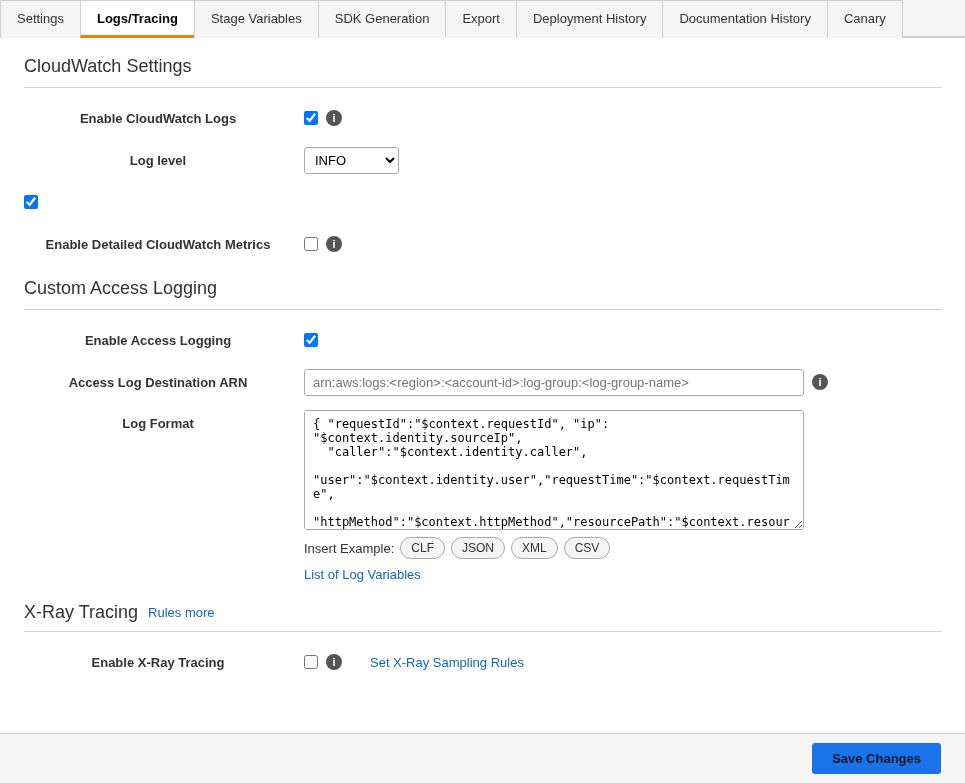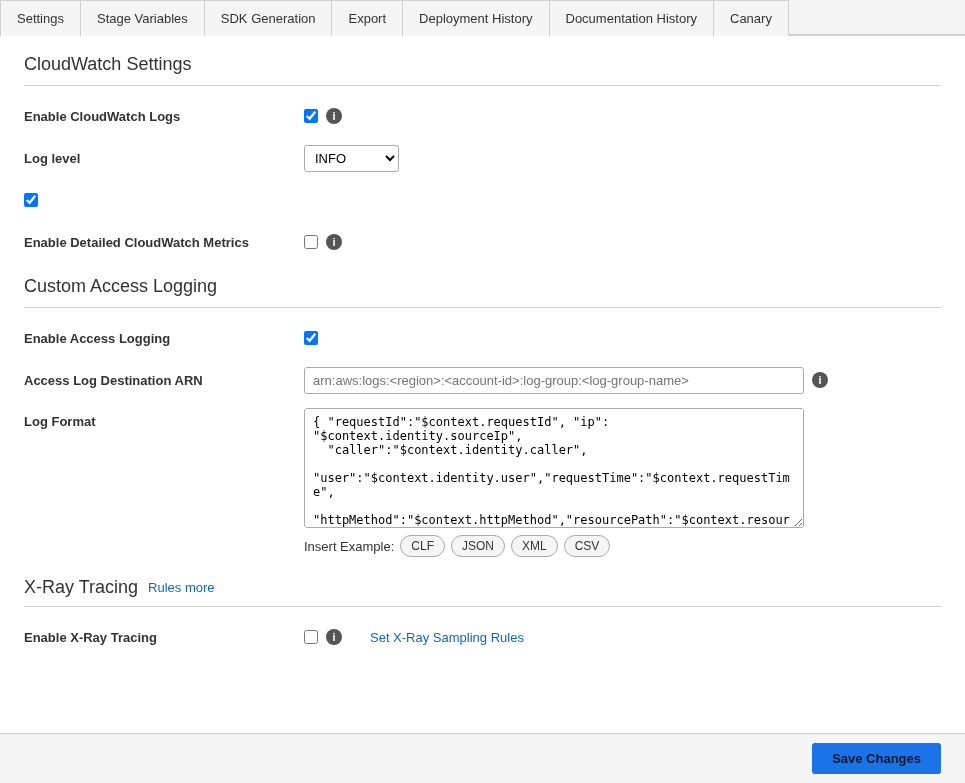--- a/index.html
+++ b/index.html
@@ -76,21 +76,21 @@
 
     .form-row {
       display: flex;
       align-items: center;
       margin-bottom: 14px;
       min-height: 28px;
     }
 
     .form-label {
       width: 280px;
-      text-align: left;
+      text-align: center;
       padding-right: 12px;
       font-weight: bold;
       font-size: 13px;
       flex-shrink: 0;
     }
 
     .form-control {
       display: flex;
       align-items: center;
       gap: 8px;
@@ -247,20 +247,21 @@
     .log-format-col {
       display: flex;
       flex-direction: column;
     }
   </style>
 </head>
 <body>
 
 <div class="tabs">
   <div class="tab">Settings</div>
+  <div class="tab active">Logs/Tracing</div>
   <div class="tab">Stage Variables</div>
   <div class="tab">SDK Generation</div>
   <div class="tab">Export</div>
   <div class="tab">Deployment History</div>
   <div class="tab">Documentation History</div>
   <div class="tab">Canary</div>
 </div>
 
 <div class="content">
 
@@ -334,20 +335,21 @@
   "status":"$context.status","protocol":"$context.protocol",
   "responseLength":"$context.responseLength" }</textarea>
         </div>
         <div class="insert-example-row">
           <span class="insert-example-label">Insert Example:</span>
           <button class="btn-example">CLF</button>
           <button class="btn-example">JSON</button>
           <button class="btn-example">XML</button>
           <button class="btn-example">CSV</button>
         </div>
+        <a class="log-variables-link" href="#">List of Log Variables</a>
       </div>
     </div>
   </div>
 
   <div class="form-section">
     <div class="xray-header-row">
       <div class="section-header" style="margin-bottom:0; padding-bottom:0;">X-Ray Tracing</div>
       <a class="learn-more-link" href="#">Rules more</a>
     </div>
     <hr class="section-divider" style="margin-top:8px;">

